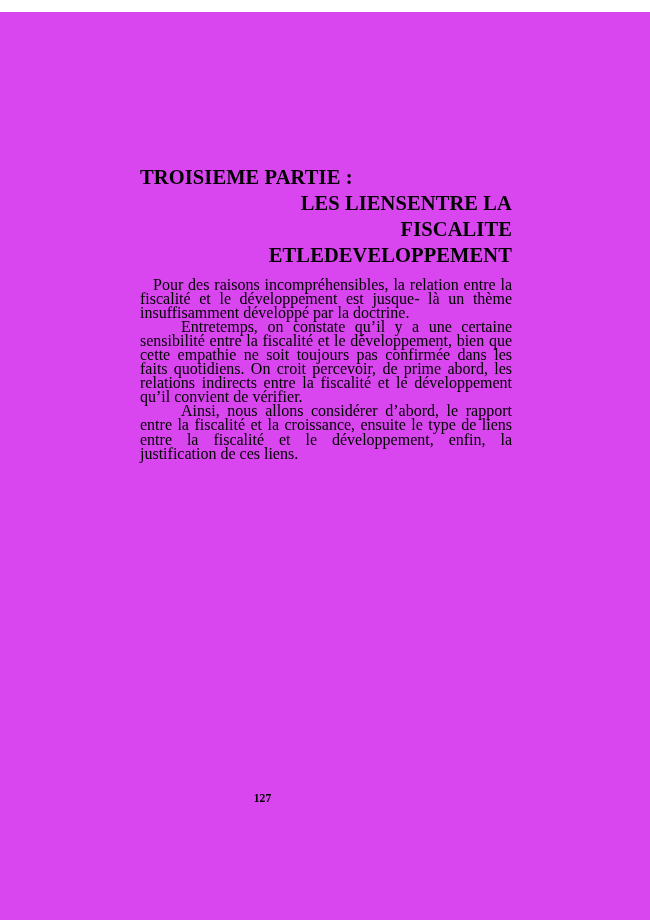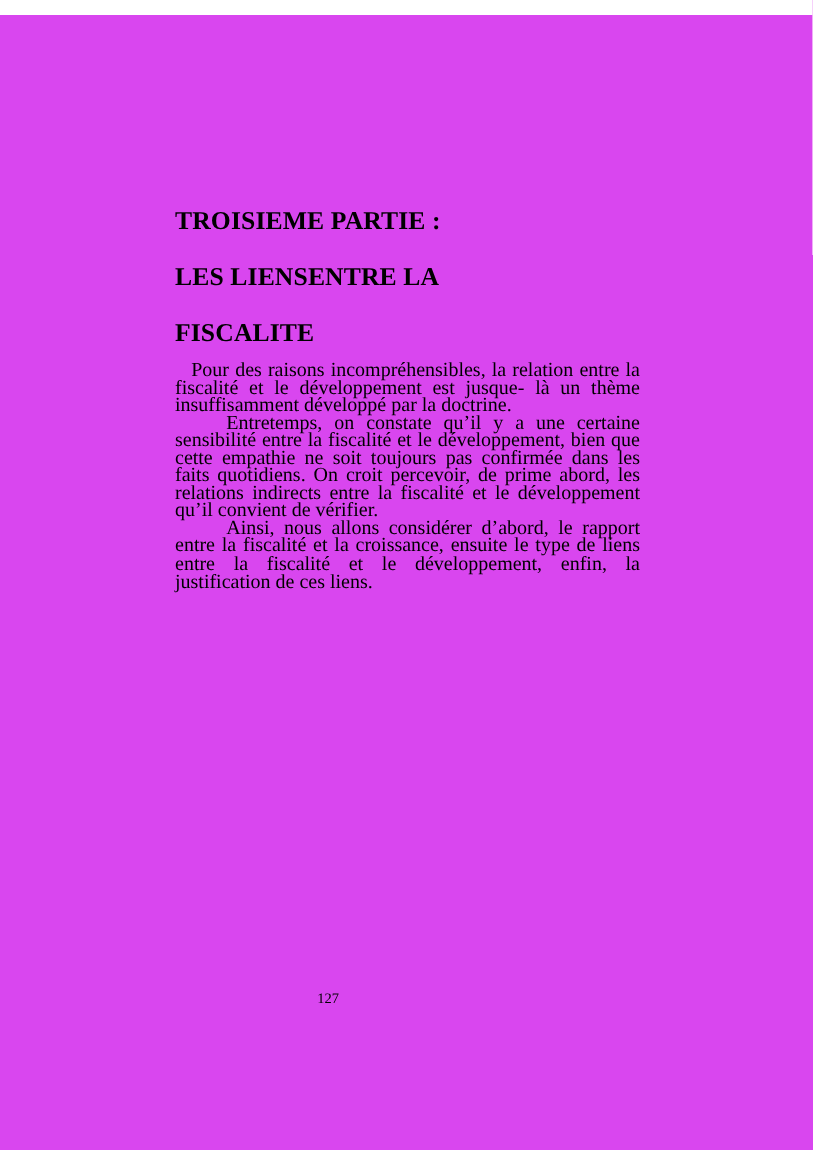--- a/index.html
+++ b/index.html
@@ -43,23 +43,22 @@
   }
   .title-line-1 {
     display: block;
     text-align: left;
     white-space: pre;
   }
   .title-line-2,
   .title-line-3,
   .title-line-4 {
     display: block;
-    text-align: left;
+    text-align: right;
     white-space: pre;
-    margin-top: 19px;
   }
 
   .body-block {
     margin-top: 10px;
     font-size: 16px;
     line-height: 14.05px;
     text-align: justify;
     text-justify: inter-word;
     hyphens: none;
   }
@@ -74,33 +73,35 @@
   .para.indent-none  { text-indent: 0px; }
 
   .page-number {
     position: absolute;
     left: 0;
     top: 780px;
     width: 525px;
     text-align: center;
     font-size: 11.6px;
     line-height: 14px;
+    font-weight: bold;
   }
 </style>
 </head>
 <body>
 
 <div class="page">
 
   <div class="content">
 
     <h1 class="doc-title">
       <span class="title-line-1">TROISIEME PARTIE :</span>
       <span class="title-line-2">LES LIENSENTRE LA</span>
       <span class="title-line-3">FISCALITE</span>
+      <span class="title-line-4">ETLEDEVELOPPEMENT</span>
     </h1>
 
     <div class="body-block">
       <p class="para indent-small">Pour des raisons incompréhensibles, la relation entre la fiscalité et le développement est jusque- là un thème insuffisamment développé par la doctrine.</p>
       <p class="para indent-large">Entretemps, on constate qu’il y a une certaine sensibilité entre la fiscalité et le développement, bien que cette empathie ne soit toujours pas confirmée dans les faits quotidiens. On croit percevoir, de prime abord, les relations indirects entre la fiscalité et le développement qu’il convient de vérifier.</p>
       <p class="para indent-large">Ainsi, nous allons considérer d’abord, le rapport entre la fiscalité et la croissance, ensuite le type de liens entre la fiscalité et le développement, enfin, la justification de ces liens.</p>
     </div>
 
   </div>
 

